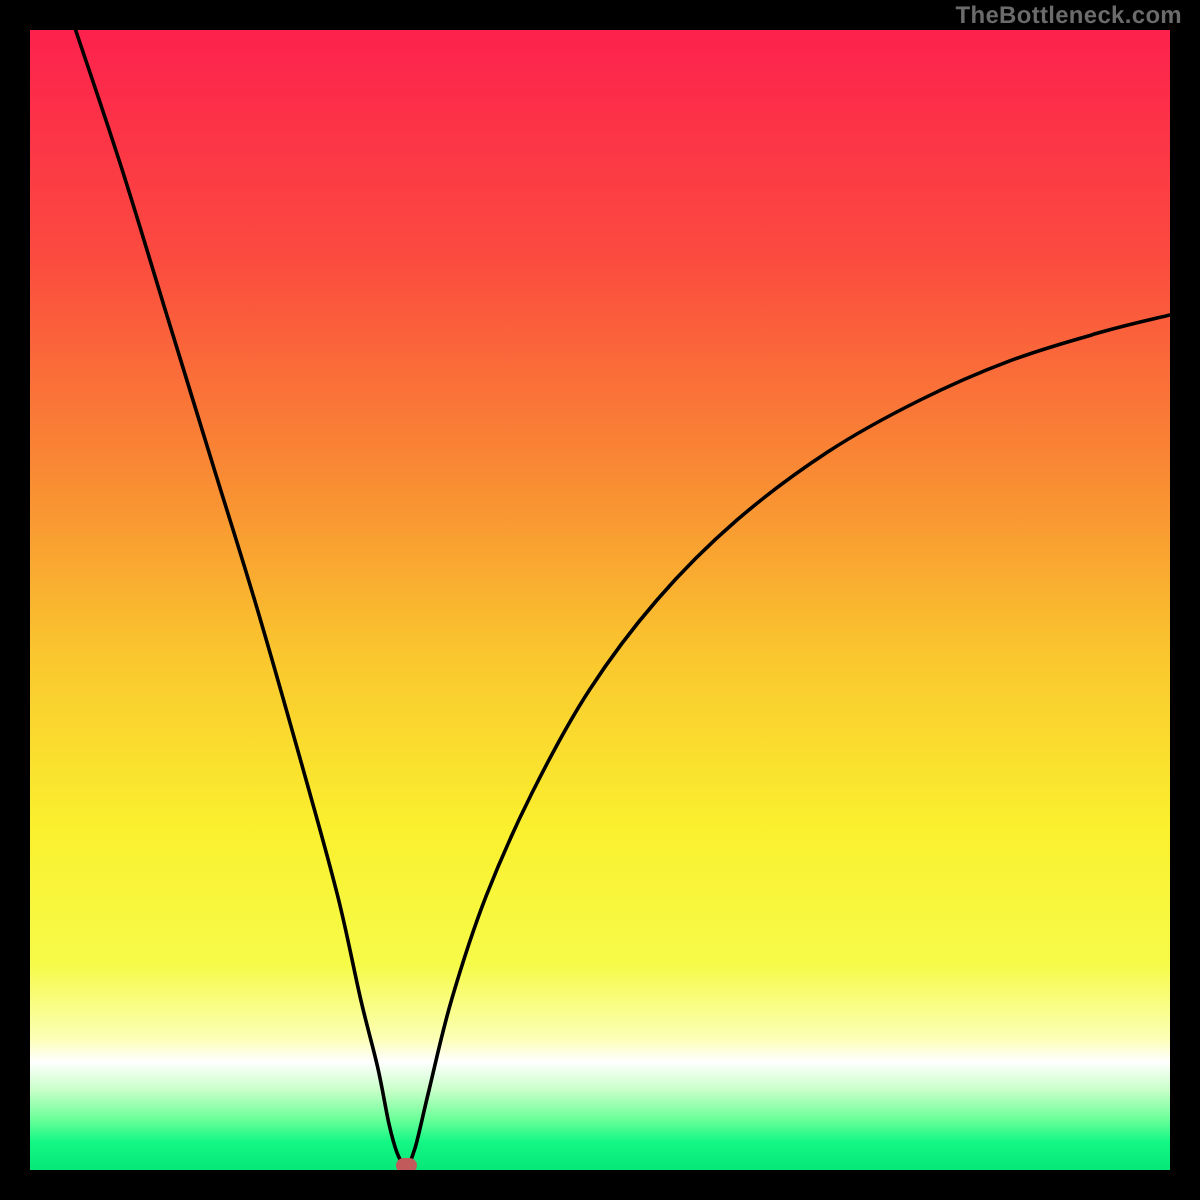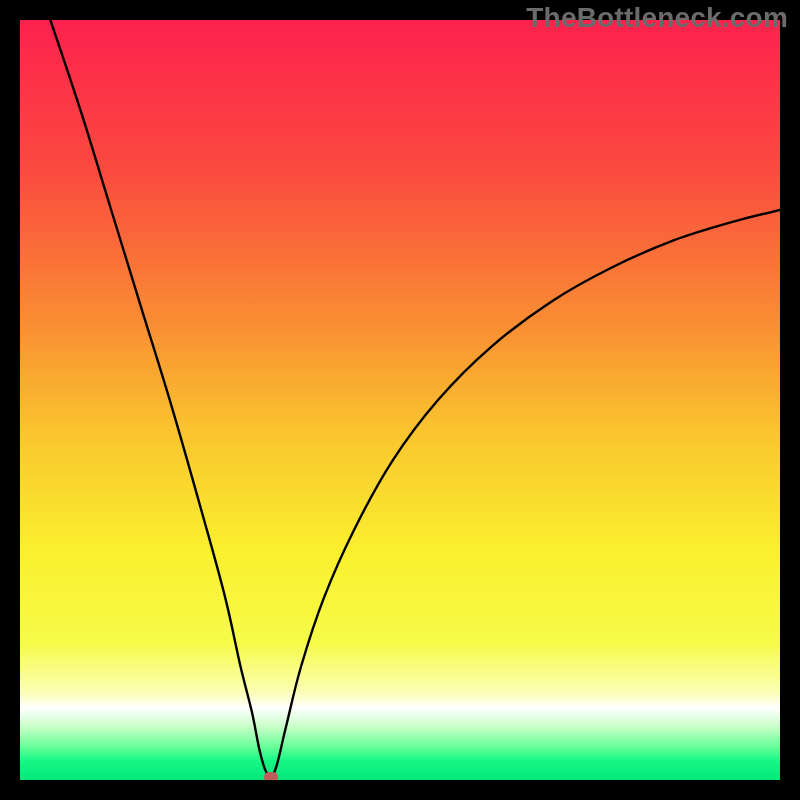--- a/index.html
+++ b/index.html
@@ -30,21 +30,21 @@
     inset: 0;
   }
   .curve-layer {
     position: absolute;
     inset: 0;
   }
   .watermark {
     position: absolute;
     top: 2px;
     right: 12px;
-    font-size: 28px;
+    font-size: 16px;
     font-weight: 600;
     color: #6b6b6b;
     letter-spacing: 0.2px;
     user-select: none;
   }
   .min-dot {
     position: absolute;
     width: 14px;
     height: 10px;
     border-radius: 5px;

